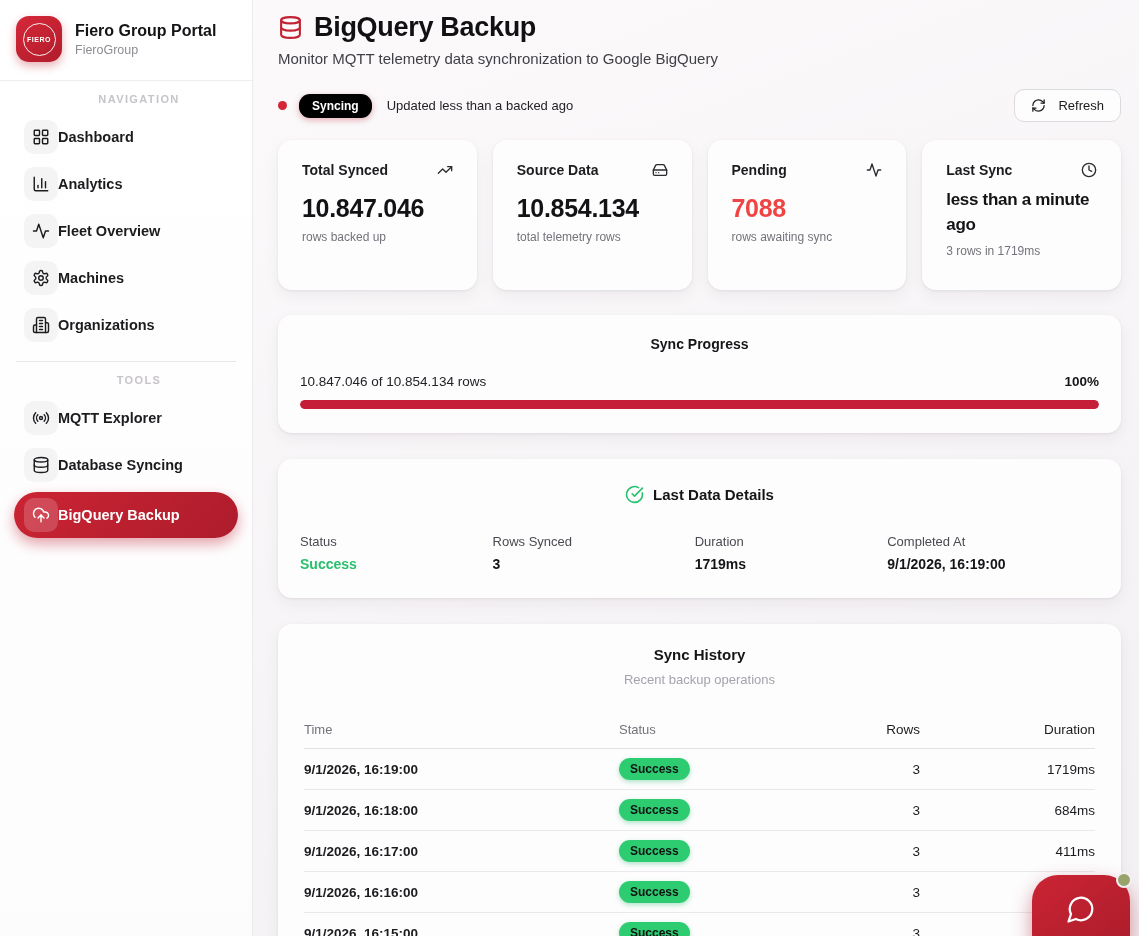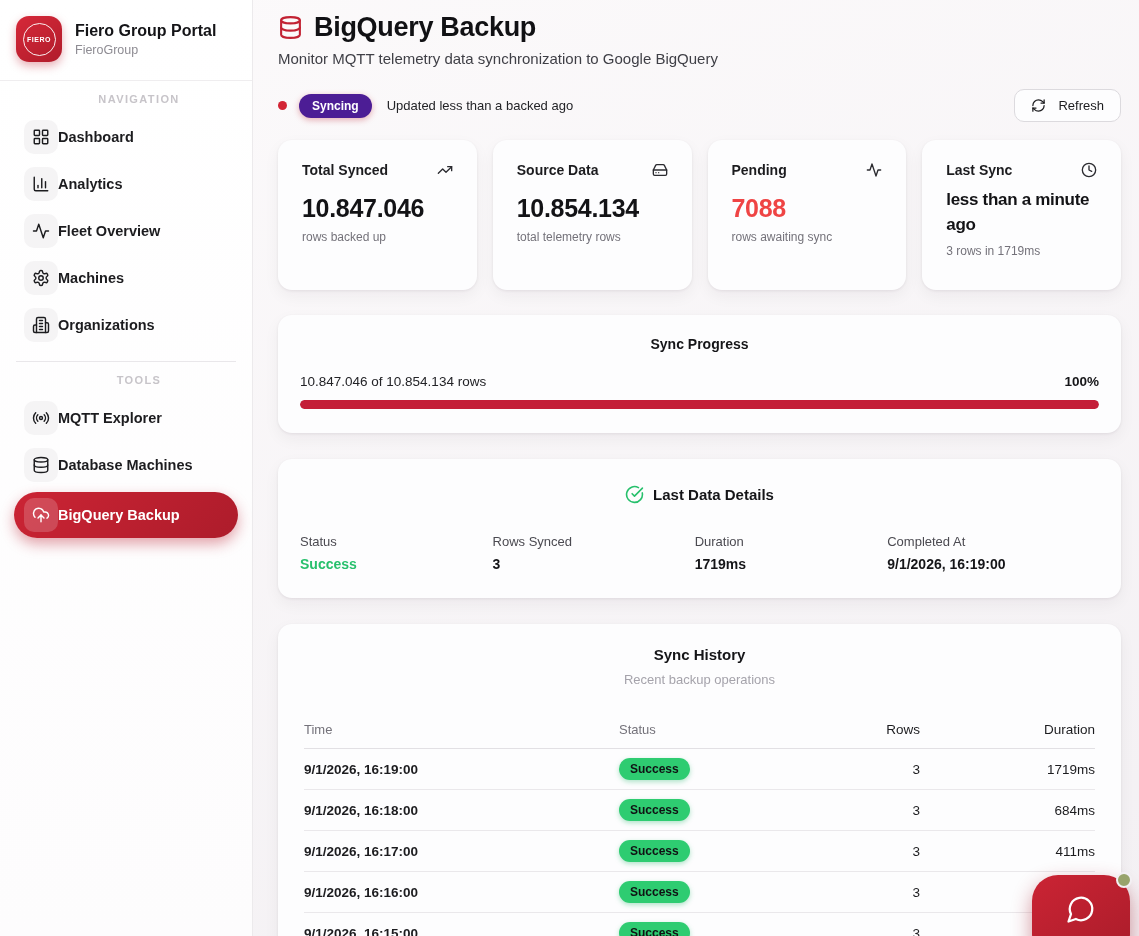--- a/index.html
+++ b/index.html
@@ -240,21 +240,21 @@
       <span class="nav-label">MQTT Explorer</span>
     </div>
     <div class="nav-item">
       <span class="nav-icon-box">
         <svg width="18" height="18" viewBox="0 0 24 24" fill="none" stroke="currentColor" stroke-width="1.9" stroke-linecap="round" stroke-linejoin="round">
             <ellipse cx="12" cy="5" rx="9" ry="3"></ellipse>
             <path d="M3 5v14a9 3 0 0 0 18 0V5"></path>
             <path d="M3 12a9 3 0 0 0 18 0"></path>
           </svg>
       </span>
-      <span class="nav-label">Database Machines</span>
+      <span class="nav-label">Database Syncing</span>
     </div>
     <div class="nav-item active">
       <span class="nav-icon-box">
         <svg width="18" height="18" viewBox="0 0 24 24" fill="none" stroke="currentColor" stroke-width="1.9" stroke-linecap="round" stroke-linejoin="round">
             <path d="M4 14.899A7 7 0 1 1 15.71 8h1.79a4.5 4.5 0 0 1 2.5 8.242"></path>
             <path d="M12 12v9"></path>
             <path d="m16 16-4-4-4 4"></path>
           </svg>
       </span>
       <span class="nav-label">BigQuery Backup</span>
@@ -271,21 +271,21 @@
           <path d="M3 5v14a9 3 0 0 0 18 0V5"></path>
           <path d="M3 12a9 3 0 0 0 18 0"></path>
         </svg>
     </span>
     <h1 class="page-title">BigQuery Backup</h1>
   </div>
   <div class="page-sub">Monitor MQTT telemetry data synchronization to Google BigQuery</div>
 
   <div class="status-row">
     <span class="status-dot"></span>
-    <span class="sync-badge" style="background: #4c1d95;">Syncing</span>
+    <span class="sync-badge" style="background: #000000; border-radius: 11px;">Syncing</span>
     <span class="updated-text">Updated less than a backed ago</span>
     <button class="refresh-btn">
       <span>
         <svg width="15" height="15" viewBox="0 0 24 24" fill="none" stroke="currentColor" stroke-width="2" stroke-linecap="round" stroke-linejoin="round">
             <path d="M3 12a9 9 0 0 1 9-9 9.75 9.75 0 0 1 6.74 2.74L21 8"></path>
             <path d="M21 3v5h-5"></path>
             <path d="M21 12a9 9 0 0 1-9 9 9.75 9.75 0 0 1-6.74-2.74L3 16"></path>
             <path d="M3 21v-5h5"></path>
           </svg>
       </span>

